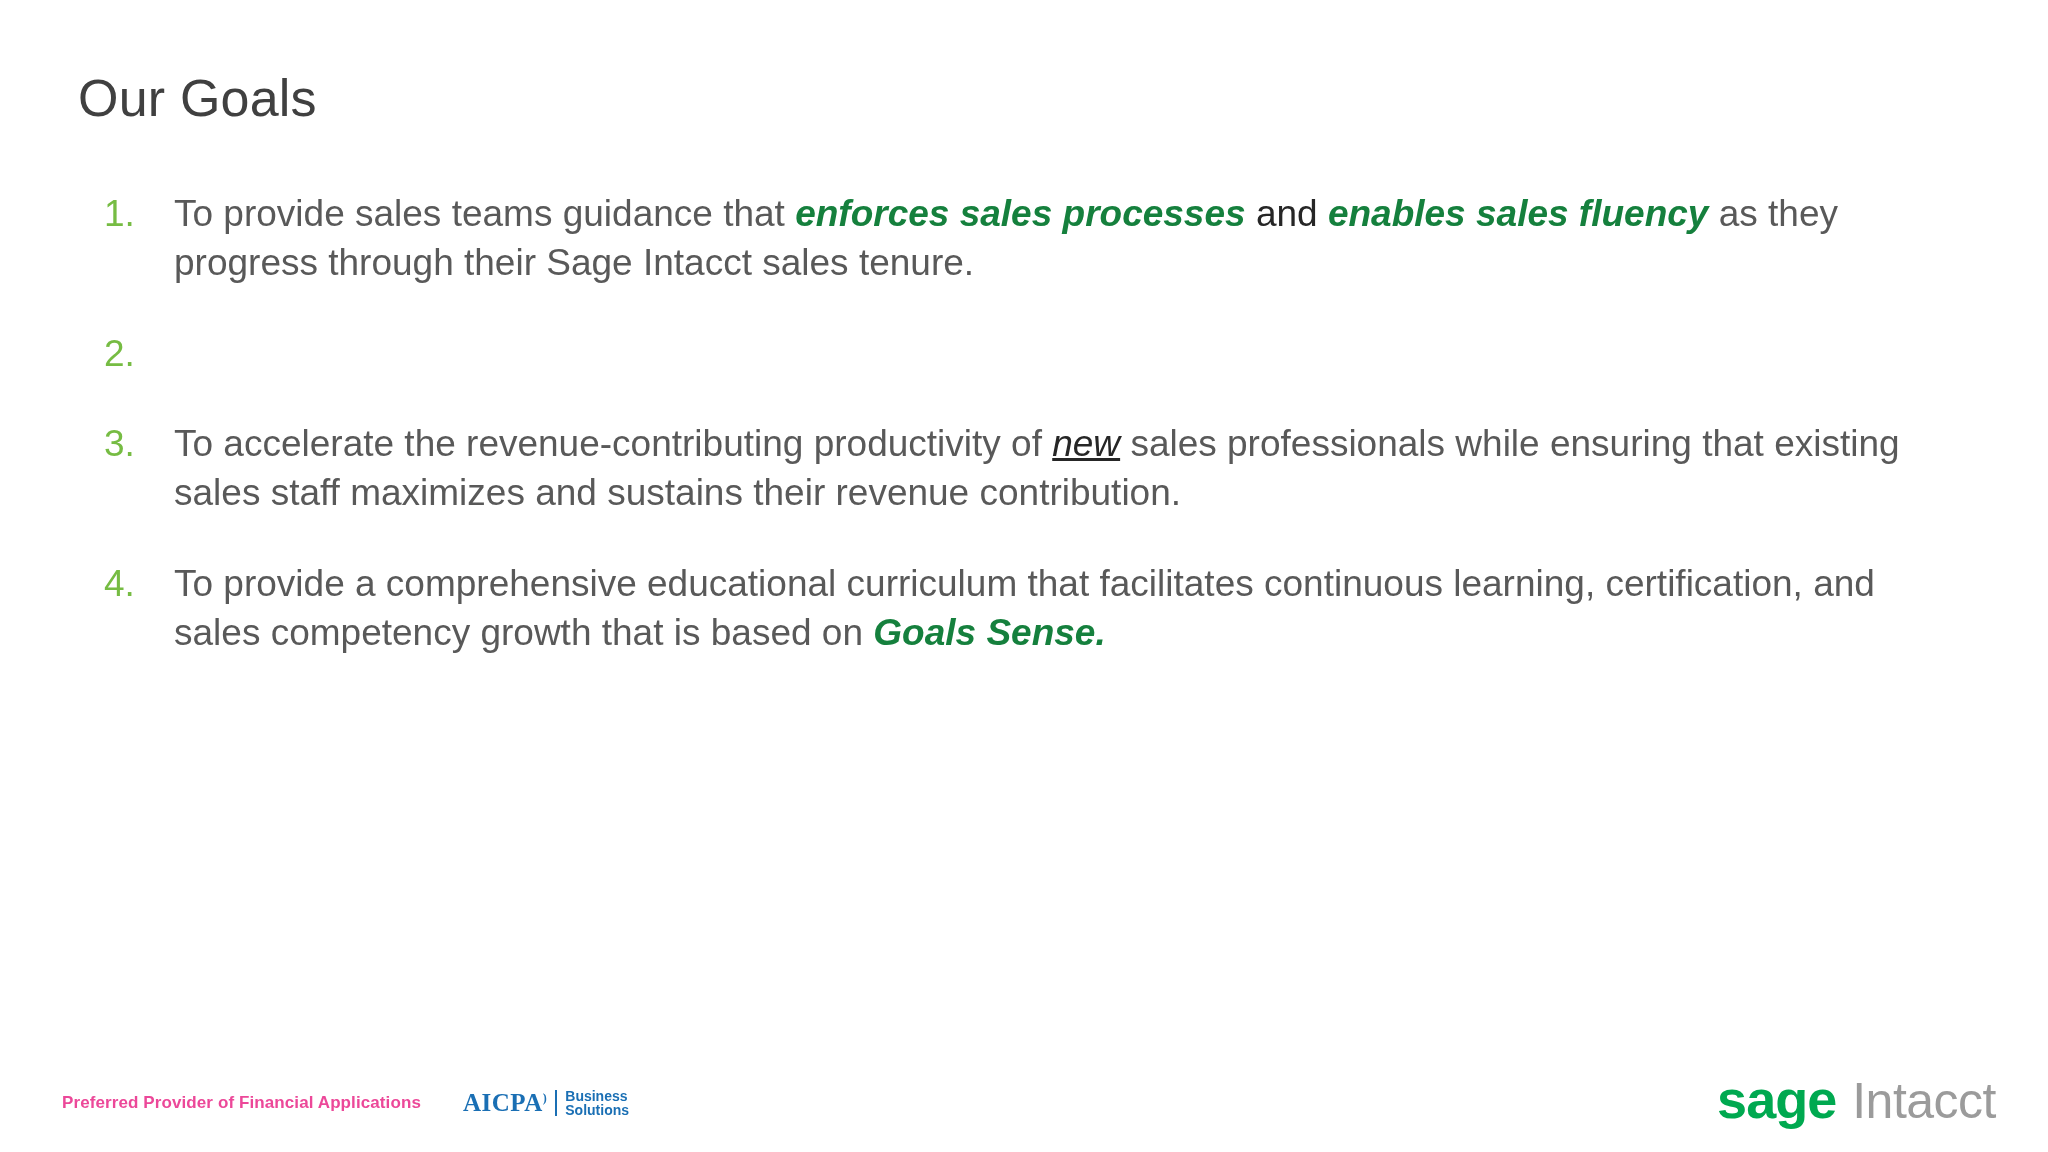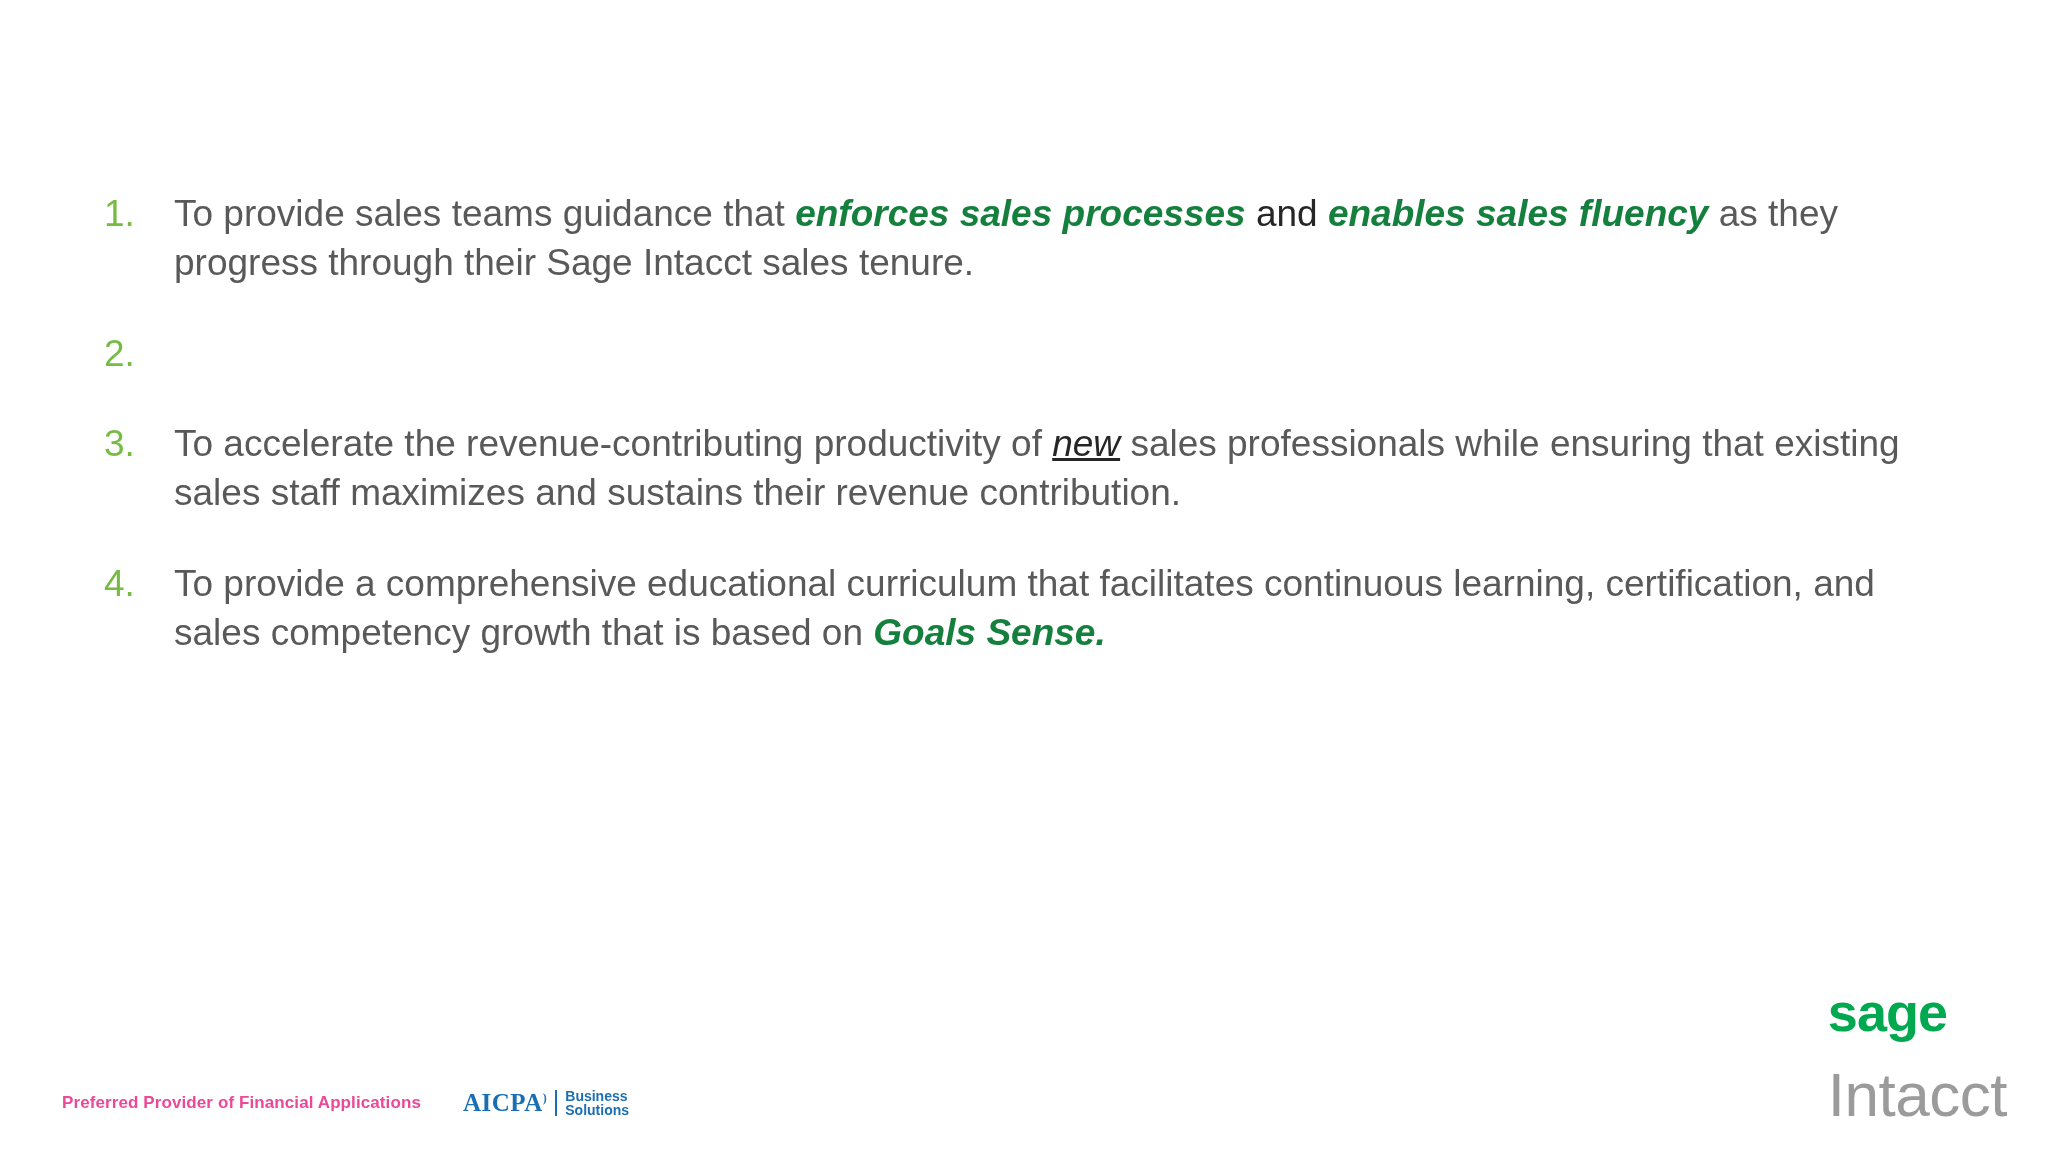--- a/index.html
+++ b/index.html
@@ -131,45 +131,45 @@
     line-height: 1.05;
   }
   .aicpa-sub span {
     font-size: 14px;
     font-weight: bold;
     color: #1a6fb4;
   }
 
   .footer-right {
     position: absolute;
-    right: 41px;
+    right: 52px;
     bottom: 22px;
     display: flex;
     align-items: baseline;
     gap: 16px;
-    flex-direction: column;
   }
   .brand-sage {
     font-size: 54px;
     font-weight: bold;
     color: #00a950;
     letter-spacing: -1px;
   }
   .brand-intacct {
-    font-size: 62px;
+    font-size: 50px;
     font-weight: 400;
     color: #9b9b9b;
     letter-spacing: -0.5px;
   }
 </style>
 </head>
 <body>
 
 <div class="slide">
 
+  <div class="slide-title">Our Goals</div>
 
   <div class="content">
 
     <div class="goal-item">
       <div class="goal-num">1.</div>
       <div class="goal-text w-1">
         <span>To provide sales teams guidance that </span><i class="bi">enforces sales processes</i><b> and </b><i class="bi">enables sales fluency</i><span> as they progress through their Sage Intacct sales tenure.</span>
       </div>
     </div>
 

